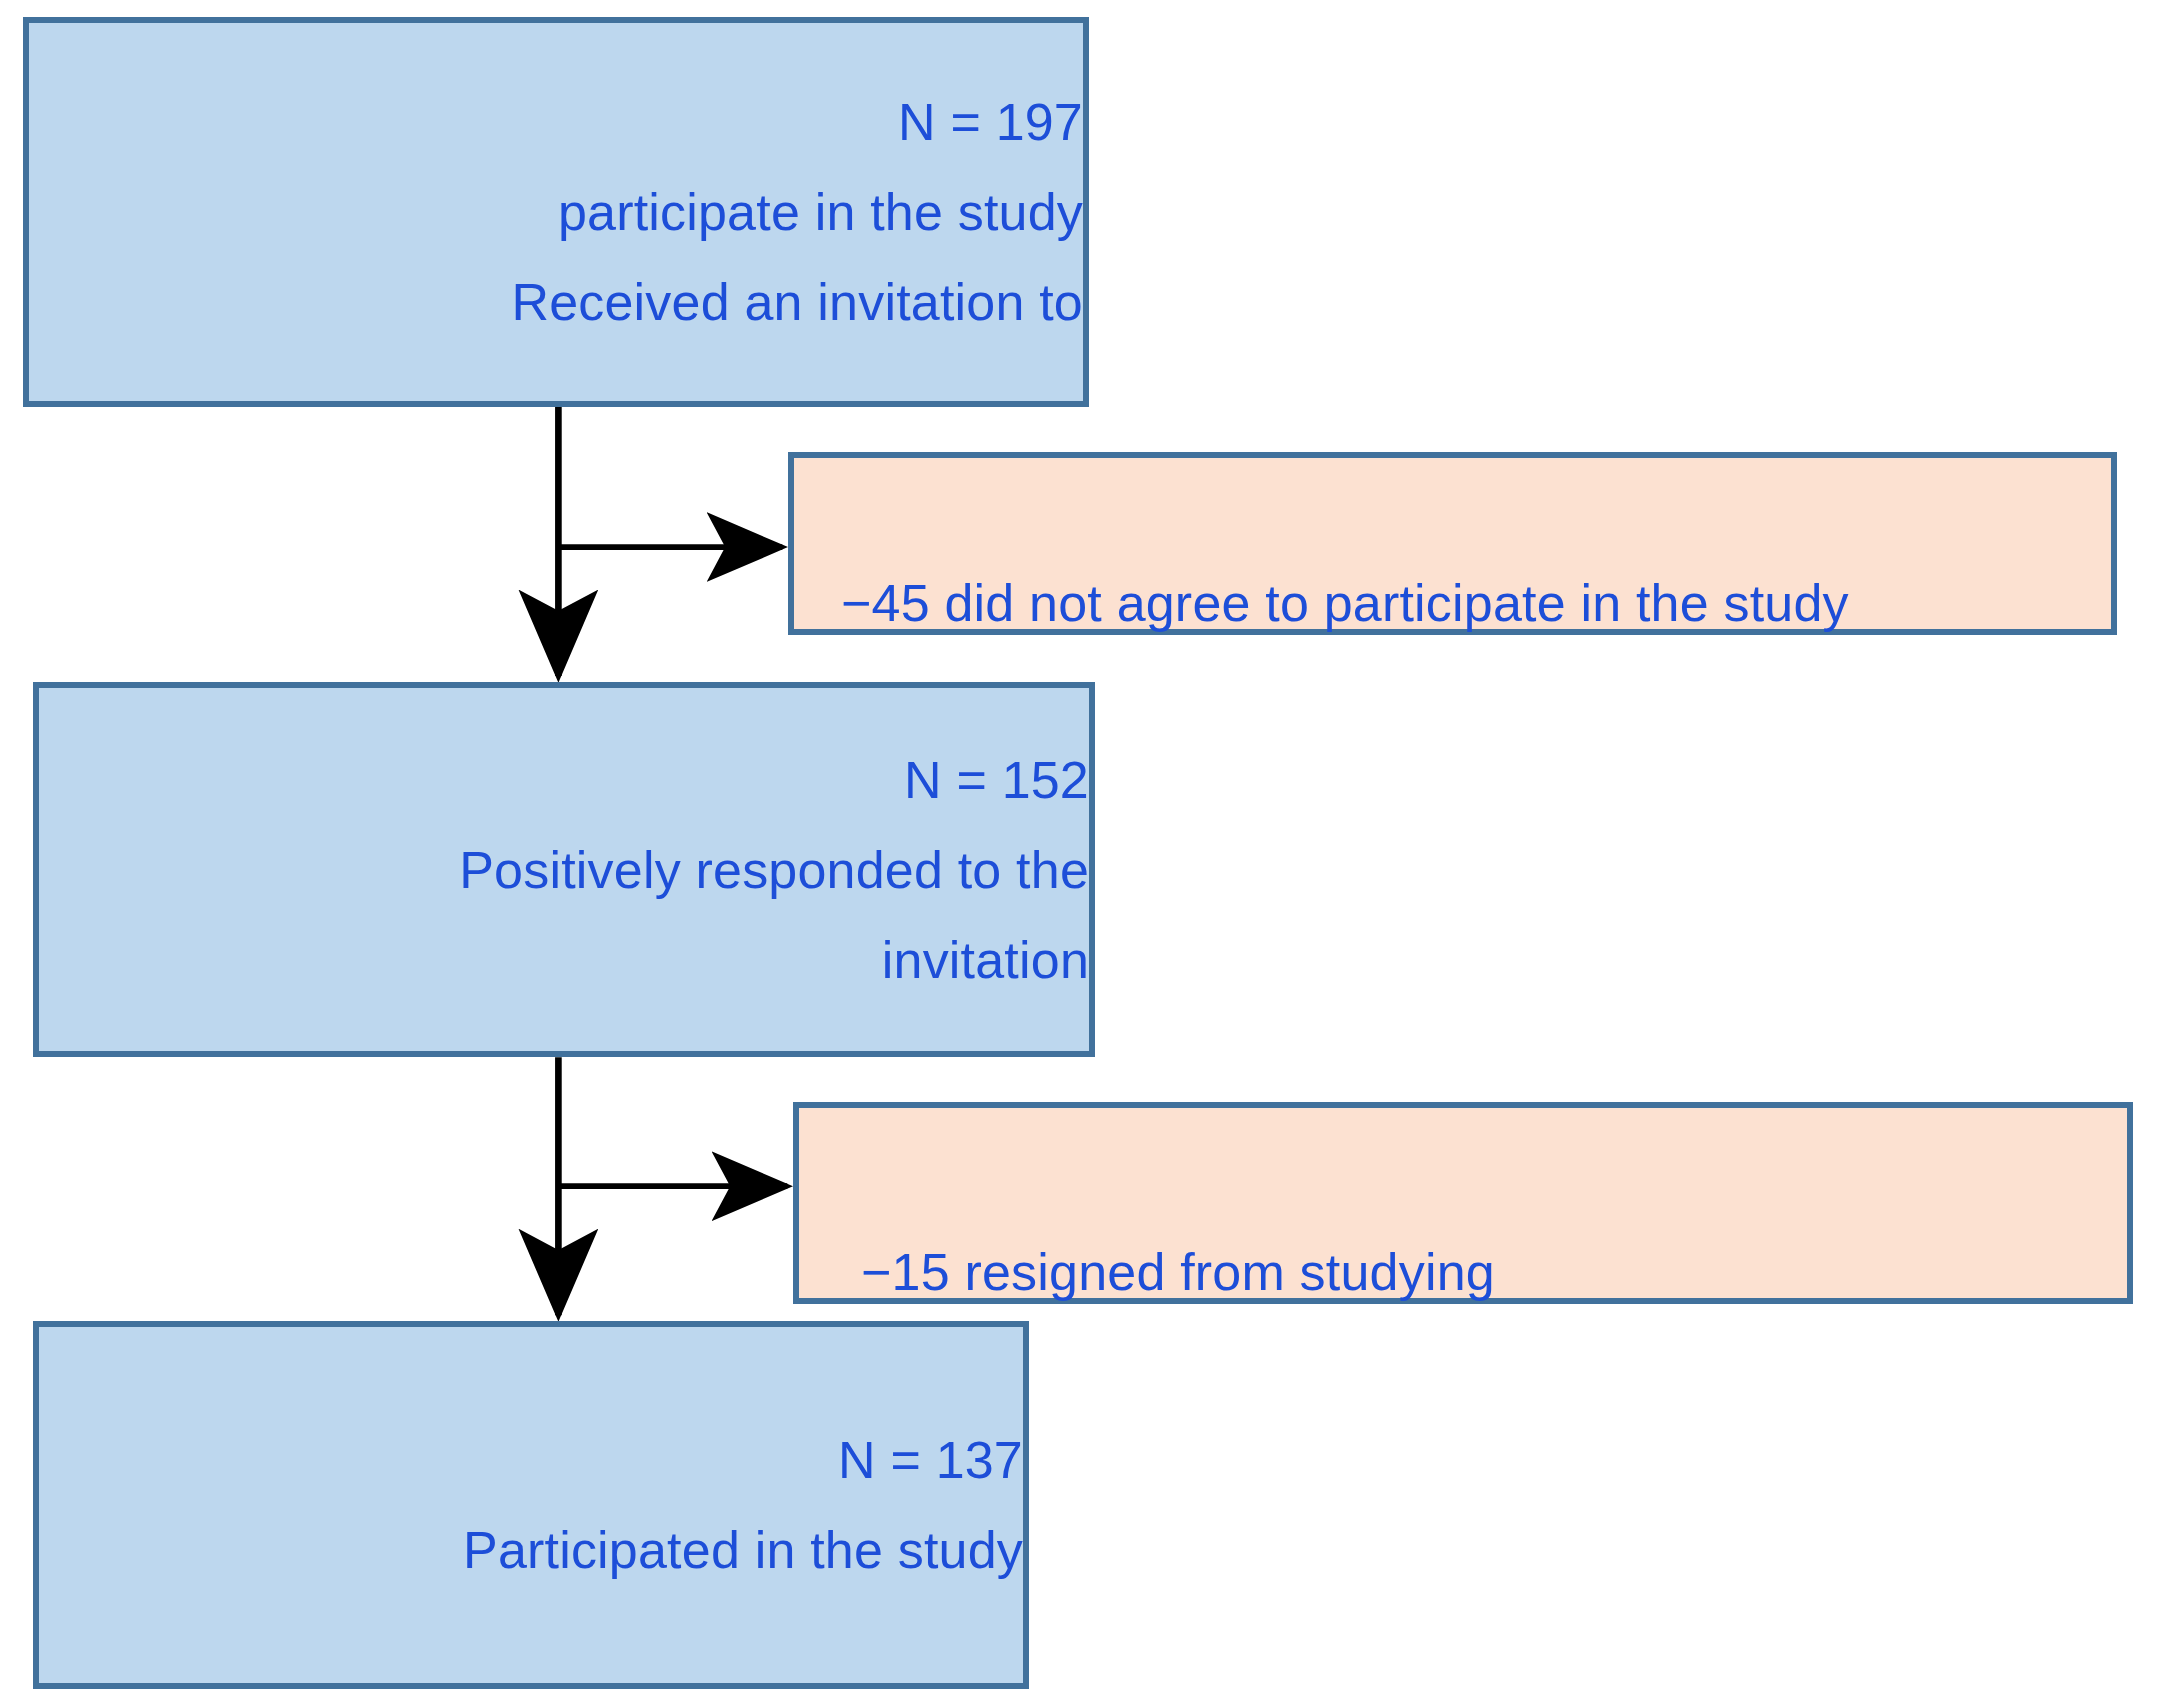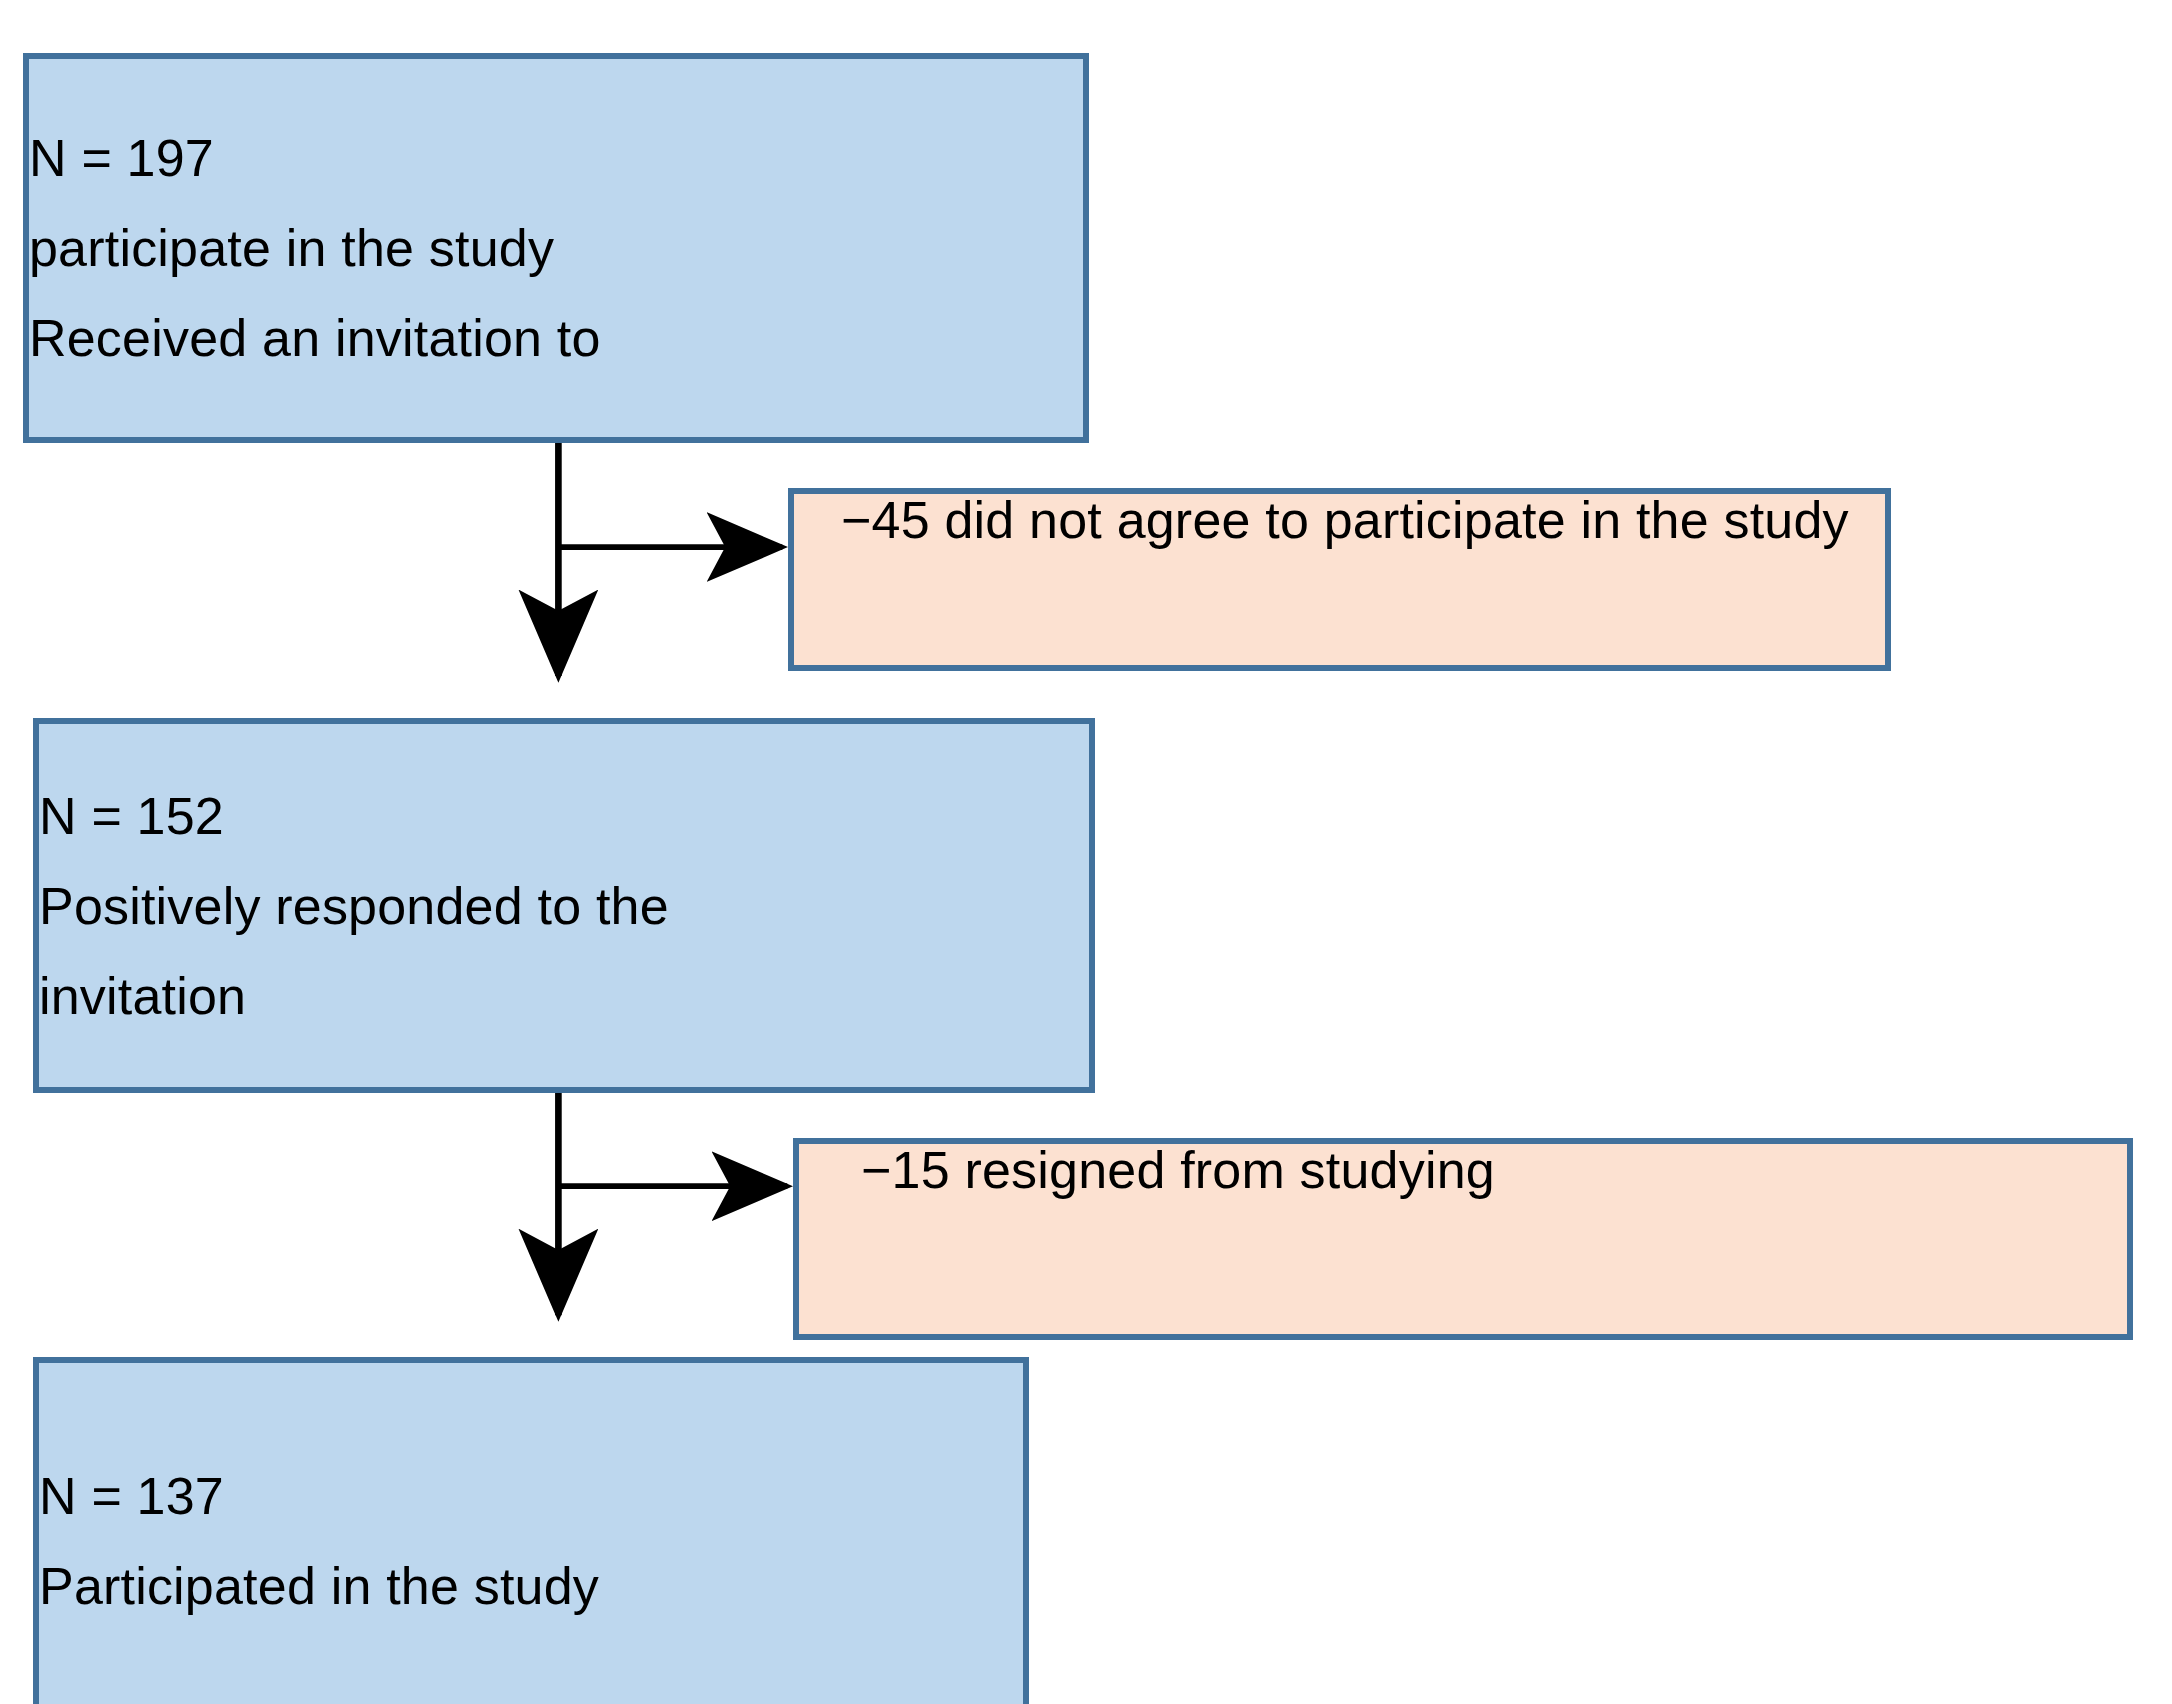--- a/index.html
+++ b/index.html
@@ -16,26 +16,25 @@
     width: 2172px;
     height: 1705px;
     background: #ffffff;
     overflow: hidden;
   }
   .flow-box {
     position: absolute;
     box-sizing: border-box;
     display: flex;
     flex-direction: column;
-    align-items: flex-start;
+    align-items: flex-end;
     justify-content: center;
     text-align: center;
-    color: #000000;
+    color: #1d4ed8;
     line-height: 1.0;
-    margin-top: 36px;
   }
   .flow-box.primary {
     background: #bdd7ee;
     border: 6.7px solid #41719c;
   }
   .flow-box.exclusion {
     background: #fce1d1;
     border: 6.7px solid #41719c;
   }
   .box-line {
@@ -44,21 +43,21 @@
     white-space: nowrap;
     letter-spacing: 0.2px;
   }
   .primary .box-line + .box-line {
     margin-top: 38px;
   }
   
   #box-invited   { left: 23px;  top: 16.6px;   width: 1066px; height: 390px; }
   #box-responded { left: 33px;  top: 682px;  width: 1062px; height: 375px; }
   #box-participated { left: 33px; top: 1321px; width: 996px; height: 368px; }
-  #box-declined  { left: 788px; top: 452px;  width: 1103px; height: 183px;
+  #box-declined  { left: 788px; top: 452px;  width: 1329px; height: 183px;
                    flex-direction: row; justify-content: flex-start; padding-left: 47px; }
   #box-resigned  { left: 793px; top: 1102px; width: 1340px; height: 202px;
                    flex-direction: row; justify-content: flex-start; padding-left: 62px; }
   #box-declined .box-line,
   #box-resigned .box-line { text-align: left; }
 
   
   #connectors {
     position: absolute;
     left: 0;

